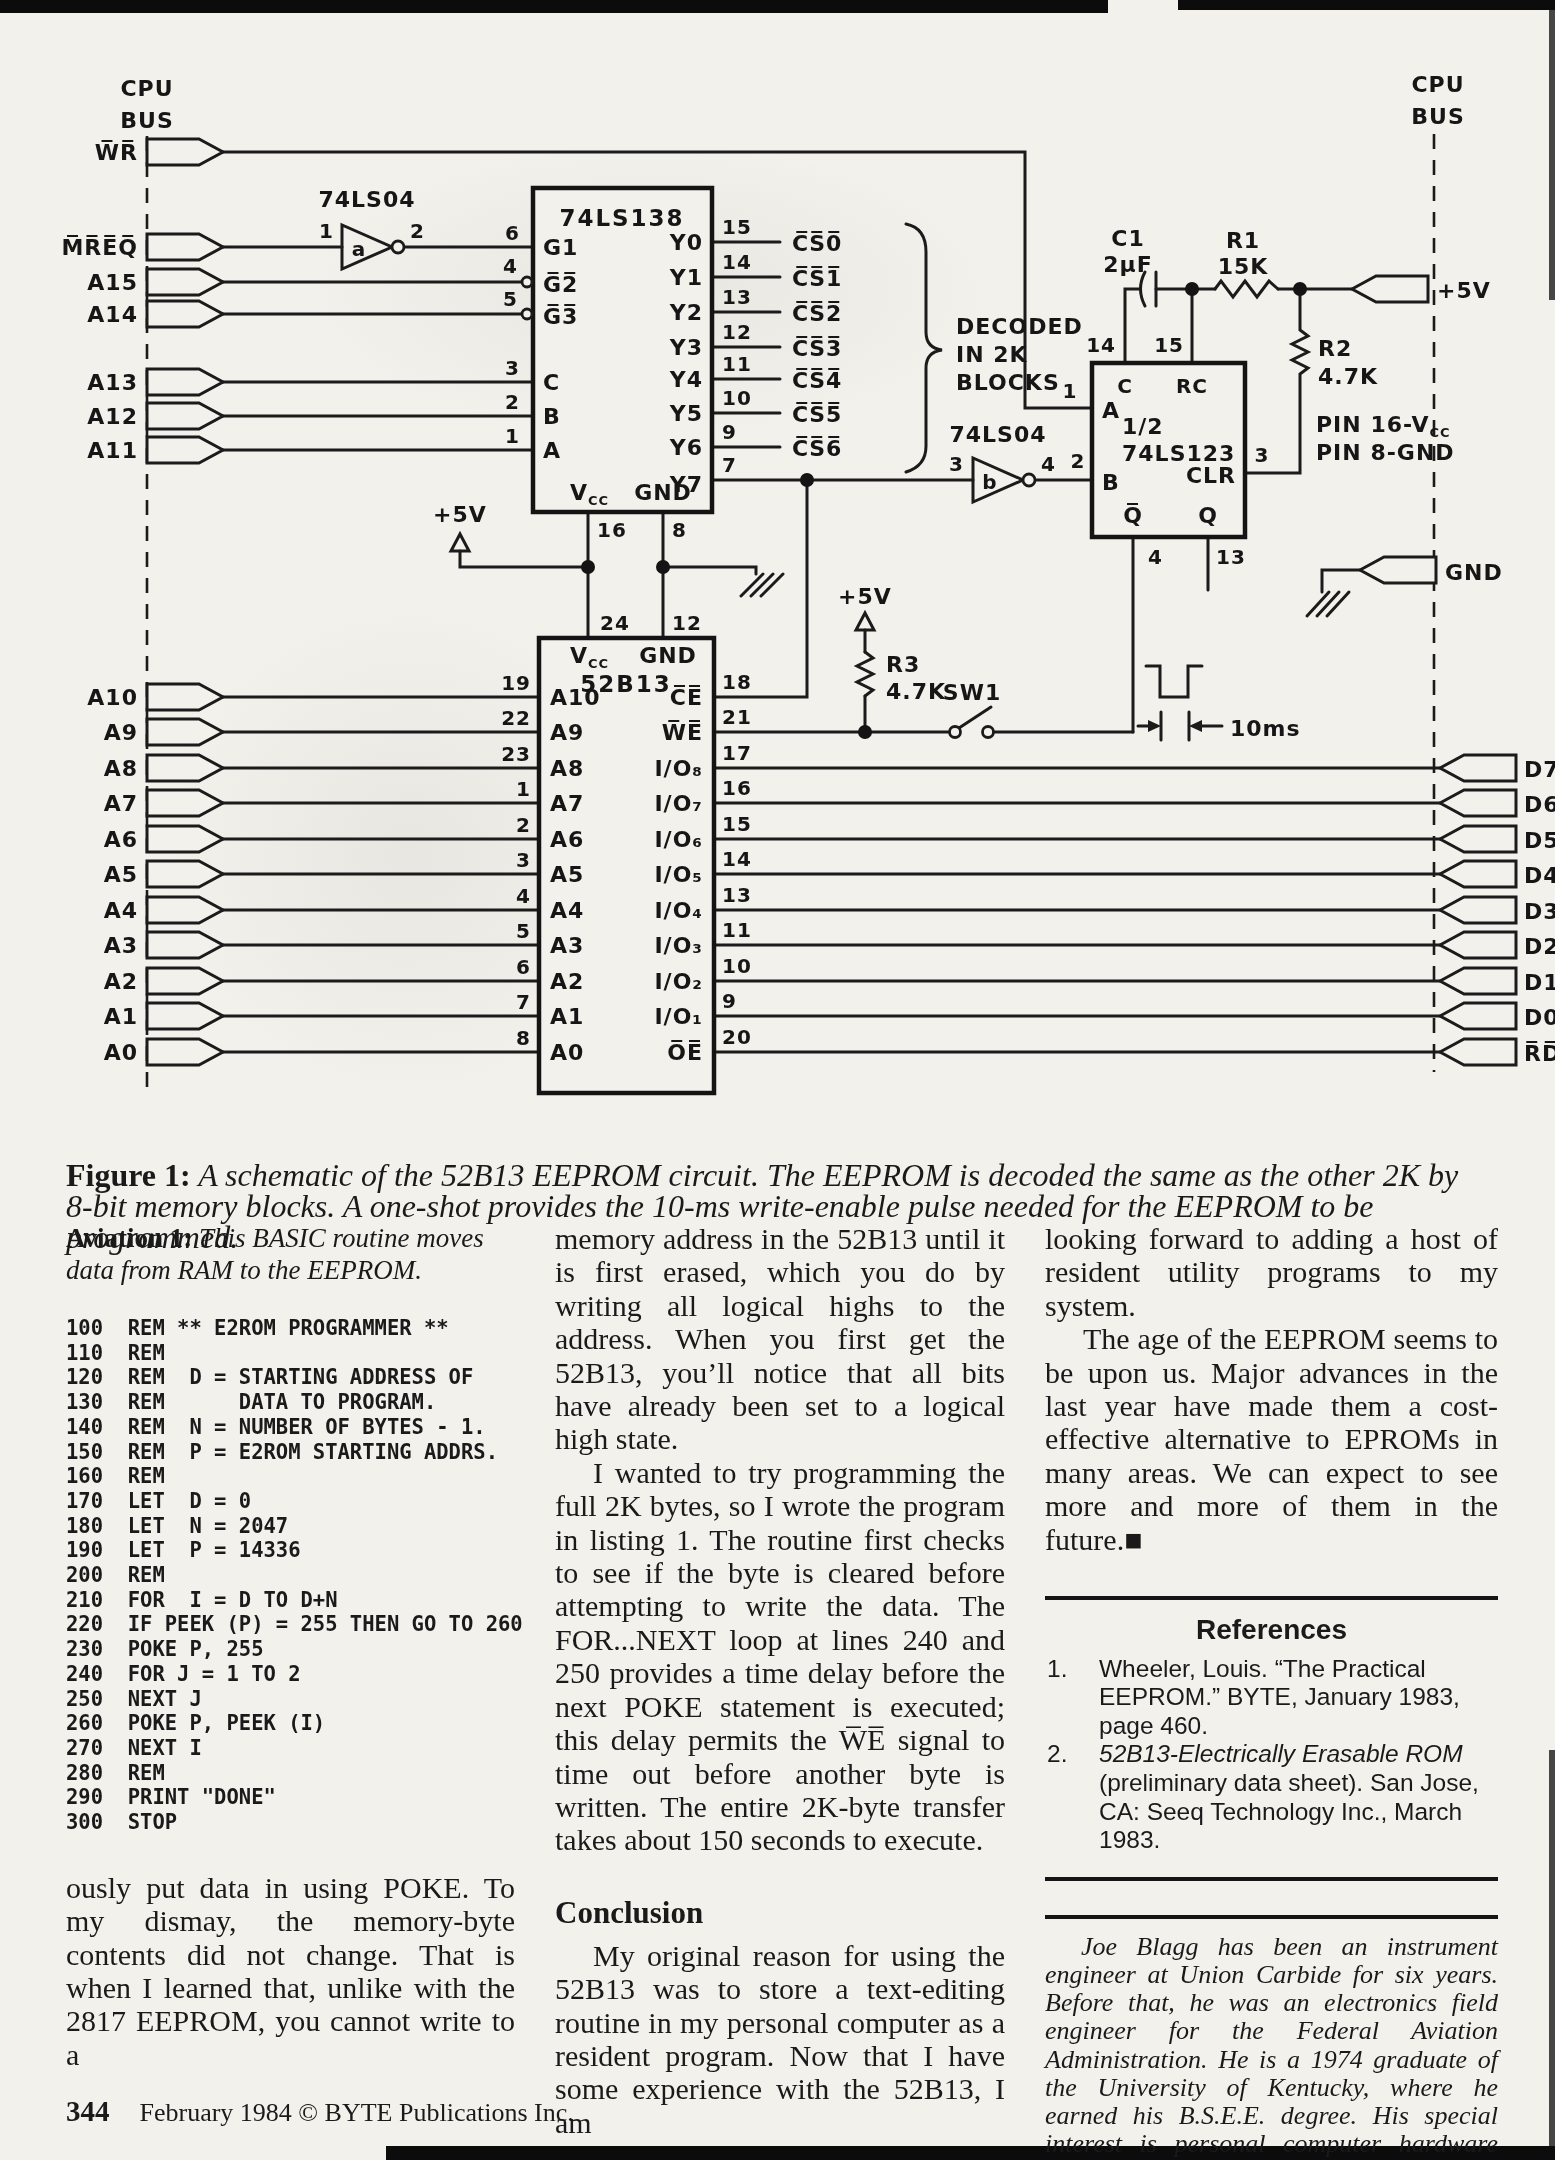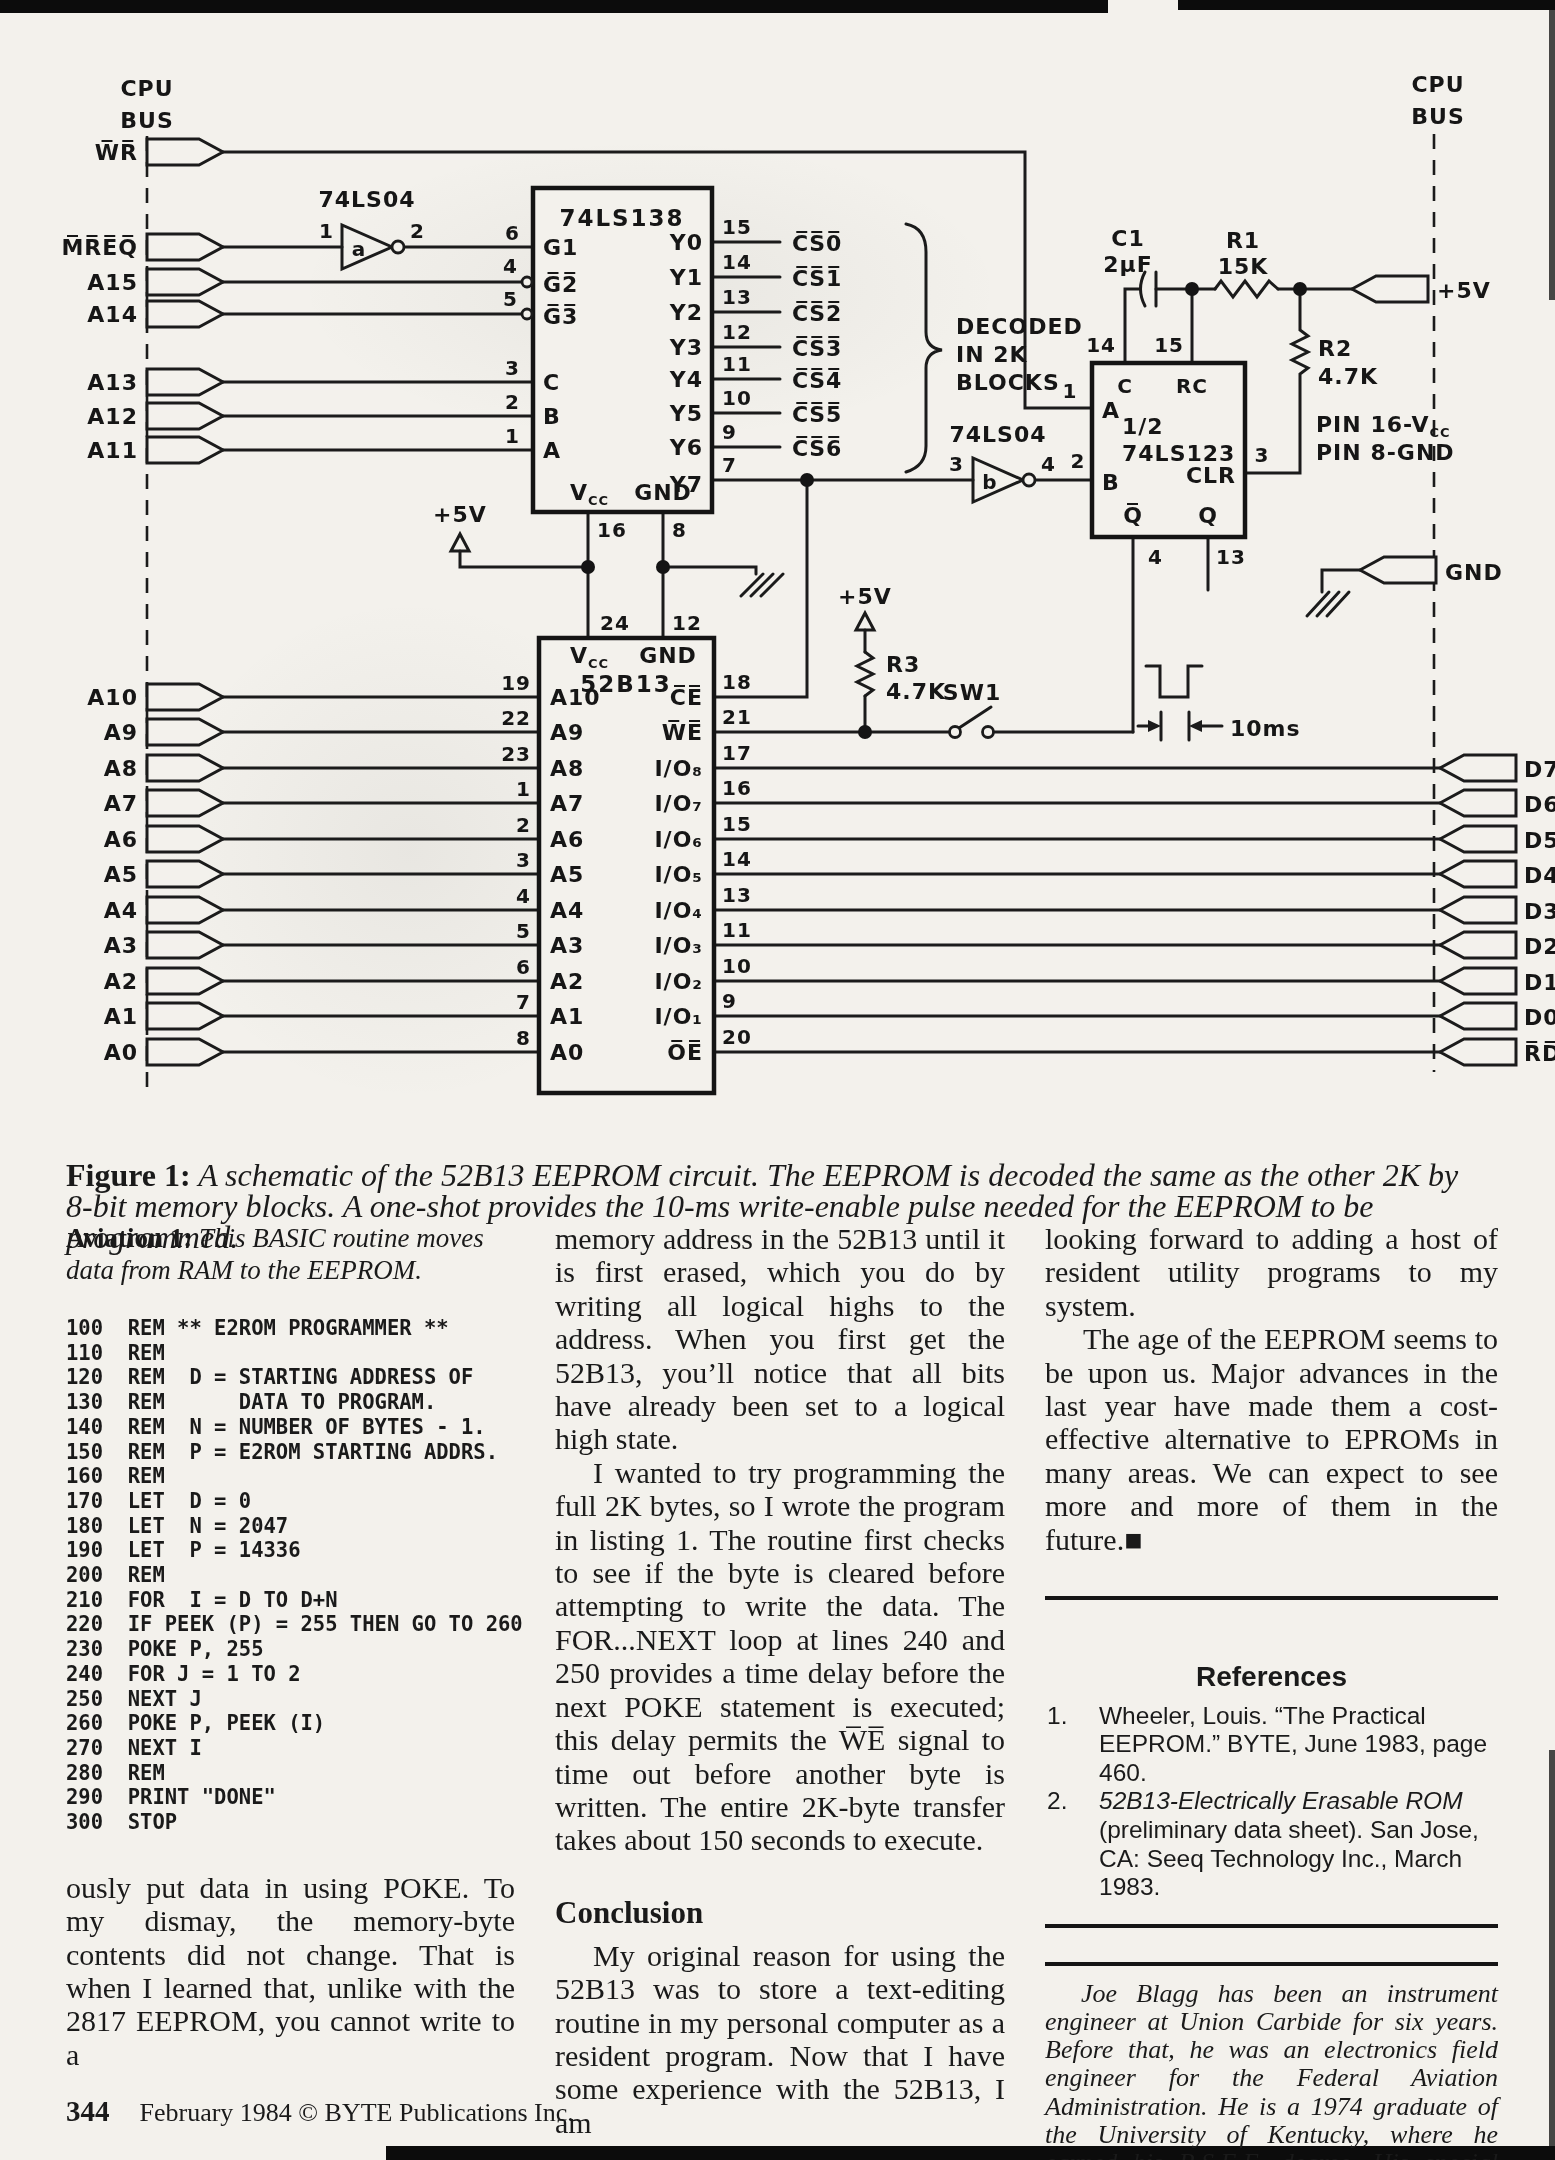--- a/index.html
+++ b/index.html
@@ -36,21 +36,21 @@
   #listing-cap b{font-weight:700;}
   #listing-cap i{font-style:italic;}
   #code{font-family:"DejaVu Sans Mono","Liberation Mono",monospace;font-weight:700;
         font-size:20.5px;line-height:24.7px;margin:0;white-space:pre;overflow:visible;}
   #col1-p{margin-top:36px;}
   .h-conclusion{font-size:31px;font-weight:700;margin:38px 0 8px 0;font-family:"Liberation Serif",serif;}
   
   #refs{margin-top:40px;border-top:4px solid #151515;border-bottom:4px solid #151515;
         padding:16px 2px 22px 2px;font-family:"Liberation Sans","DejaVu Sans",sans-serif;
         font-size:24.5px;line-height:28.6px;}
-  #refs-title{text-align:center;font-weight:700;font-size:28px;margin-bottom:10px;margin-top:47px;}
+  #refs-title{text-align:center;font-weight:700;font-size:28px;margin-bottom:10px;}
   .ref{display:flex;}
   .ref-num{flex:0 0 52px;}
   .ref-text{flex:1;}
   
   #bio{margin-top:34px;border-top:4px solid #151515;border-bottom:4px solid #151515;
        padding:14px 0 20px 0;font-style:italic;font-size:26px;line-height:28.2px;text-align:justify;text-indent:36px;}
   
   #footer{position:absolute;left:66px;top:2095px;font-size:26px;}
   #footer b{font-size:29px;font-weight:700;margin-right:30px;}
 </style>
@@ -442,21 +442,21 @@
     </div>
 
     <div>
       <p class="body-p">looking forward to adding a host of resident utility programs to my system.</p>
       <p class="body-p indent">The age of the EEPROM seems to be upon us. Major advances in the last year have made them a cost-effective alternative to EPROMs in many areas. We can expect to see more and more of them in the future.■</p>
 
       <div id="refs">
         <div id="refs-title">References</div>
         <div class="ref">
           <span class="ref-num">1.</span>
-          <span class="ref-text">Wheeler, Louis. “The Practical EEPROM.” BYTE, June 1983, page 460.</span>
+          <span class="ref-text">Wheeler, Louis. “The Practical EEPROM.” BYTE, January 1983, page 460.</span>
         </div>
         <div class="ref">
           <span class="ref-num">2.</span>
           <span class="ref-text"><i>52B13-Electrically Erasable ROM</i><span> (preliminary data sheet). San Jose, CA: Seeq Technology Inc., March 1983.</span></span>
         </div>
       </div>
 
       <div id="bio">Joe Blagg has been an instrument engineer at Union Carbide for six years. Before that, he was an electronics field engineer for the Federal Aviation Administration. He is a 1974 graduate of the University of Kentucky, where he earned his B.S.E.E. degree. His special interest is personal computer hardware and software. You can contact him at RR 13, Box 556, Paducah, KY 42001.</div>
     </div>
   </div>

